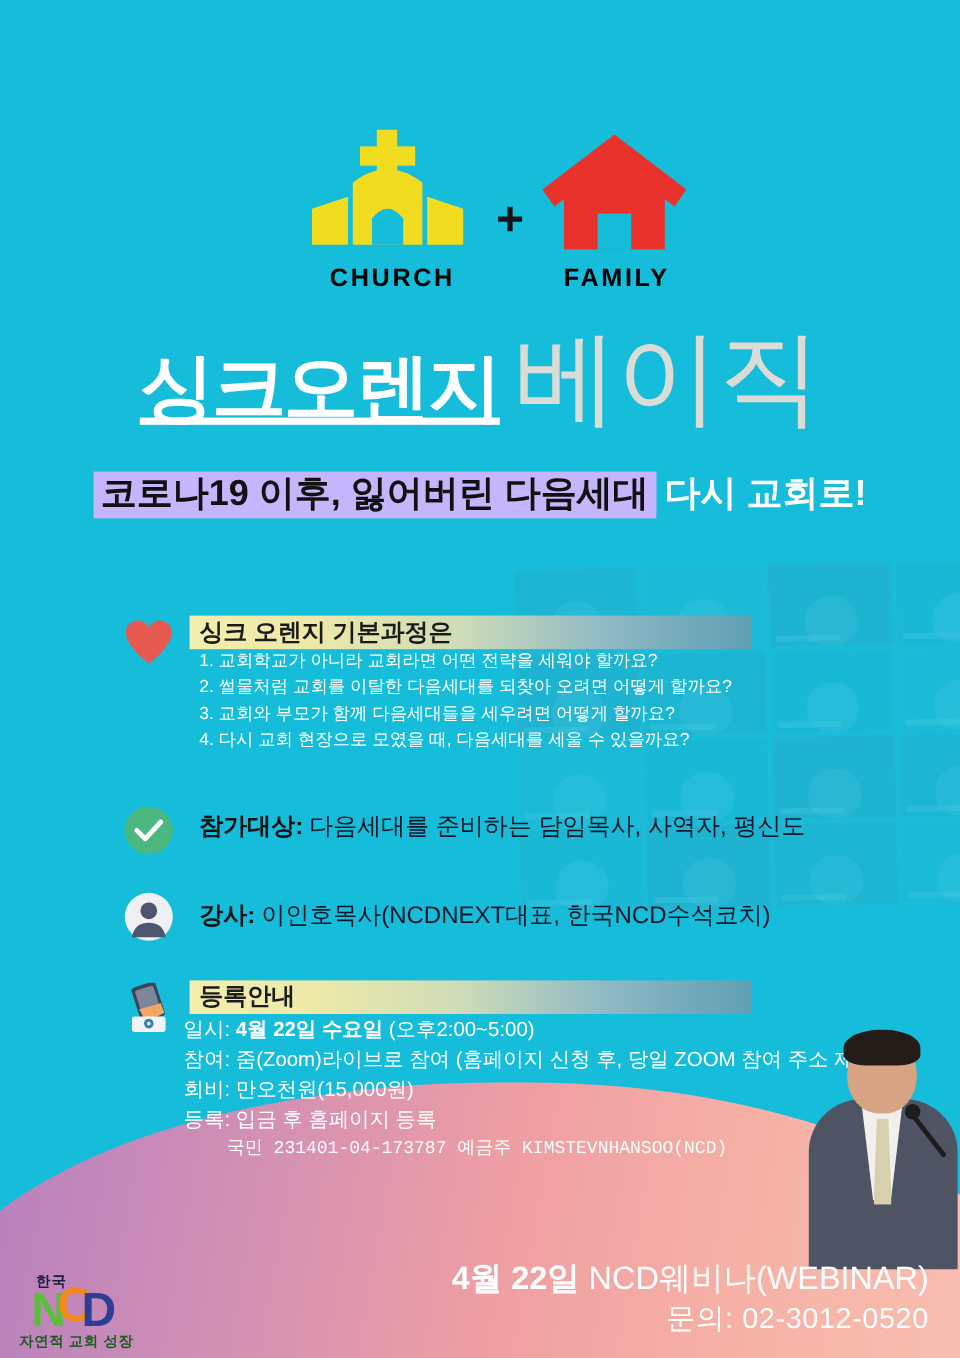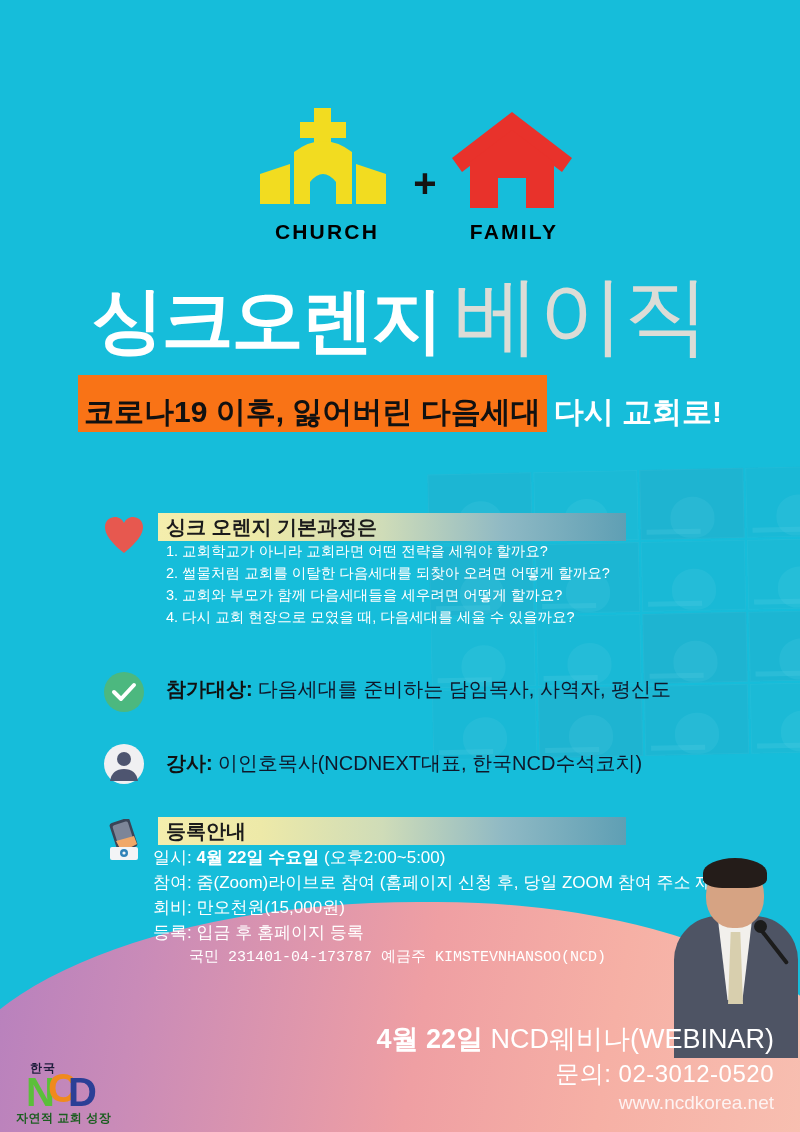--- a/index.html
+++ b/index.html
@@ -108,24 +108,25 @@
   
   .title {
     position: absolute;
     left: 0; right: 0;
     top: 272px;
     text-align: center;
     white-space: nowrap;
     line-height: 1;
   }
   .title .t1 {
-    font-size: 72px;
+    font-size: 62px;
     font-weight: 700;
     color: #ffffff;
     letter-spacing: -2px;
+    text-decoration: underline;
   }
   .title .t2 {
     font-size: 86px;
     font-weight: 400;
     color: #dcdcd6;
     letter-spacing: -1px;
     margin-left: 12px;
   }
 
   
@@ -133,23 +134,23 @@
     position: absolute;
     left: 0; right: 0;
     top: 393px;
     text-align: center;
     white-space: nowrap;
     font-size: 30px;
     font-weight: 700;
     line-height: 38px;
   }
   .subtitle .hl {
-    background: #f97316;
+    background: #c4b5fd;
     color: #111111;
-    padding: 20px 6px 4px 6px;
+    padding: 2px 6px 4px 6px;
   }
   .subtitle .tail {
     color: #ffffff;
     padding-left: 7px;
   }
 
   
   .content { position: absolute; left: 0; top: 505px; width: 800px; }
 
   .row { position: relative; }
@@ -447,21 +448,20 @@
     <div class="sp-mic"></div>
     <div class="sp-mic2"></div>
   </div>
 
   <div class="footer">
     <div class="f1">
       <span class="b">4월 22일</span>
       <span>NCD웨비나(WEBINAR)</span>
     </div>
     <div class="f2">문의:  02-3012-0520</div>
-    <div class="f3">www.ncdkorea.net</div>
   </div>
 
   <div class="ncdlogo">
     <span class="kr">한국</span>
     <span class="n">N</span>
     <span class="c">C</span>
     <span class="d">D</span>
     <span class="tag">자연적 교회 성장</span>
   </div>
 

